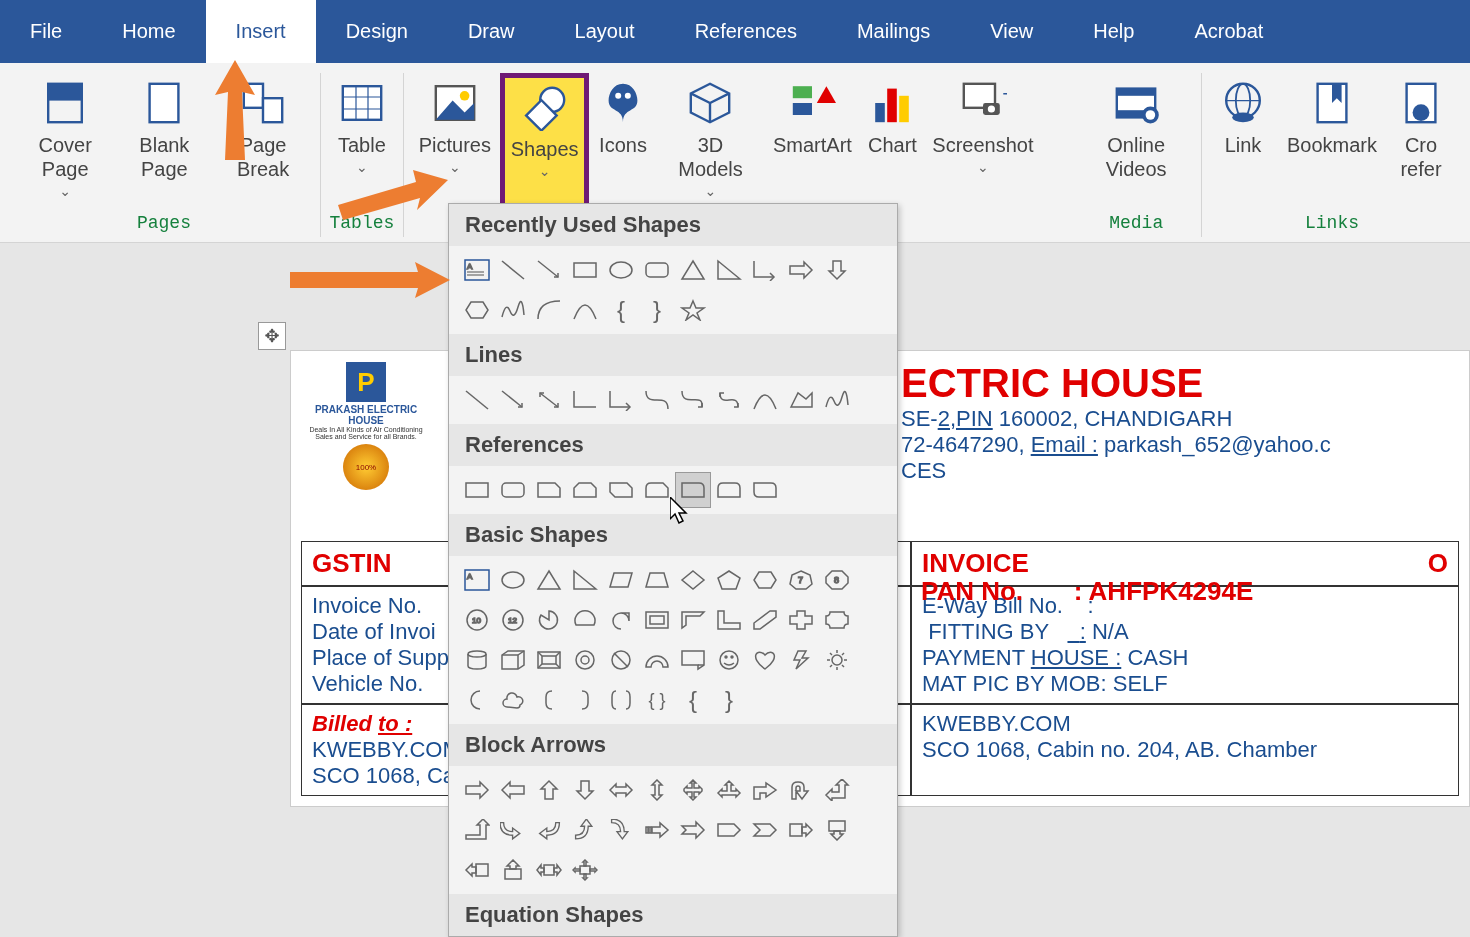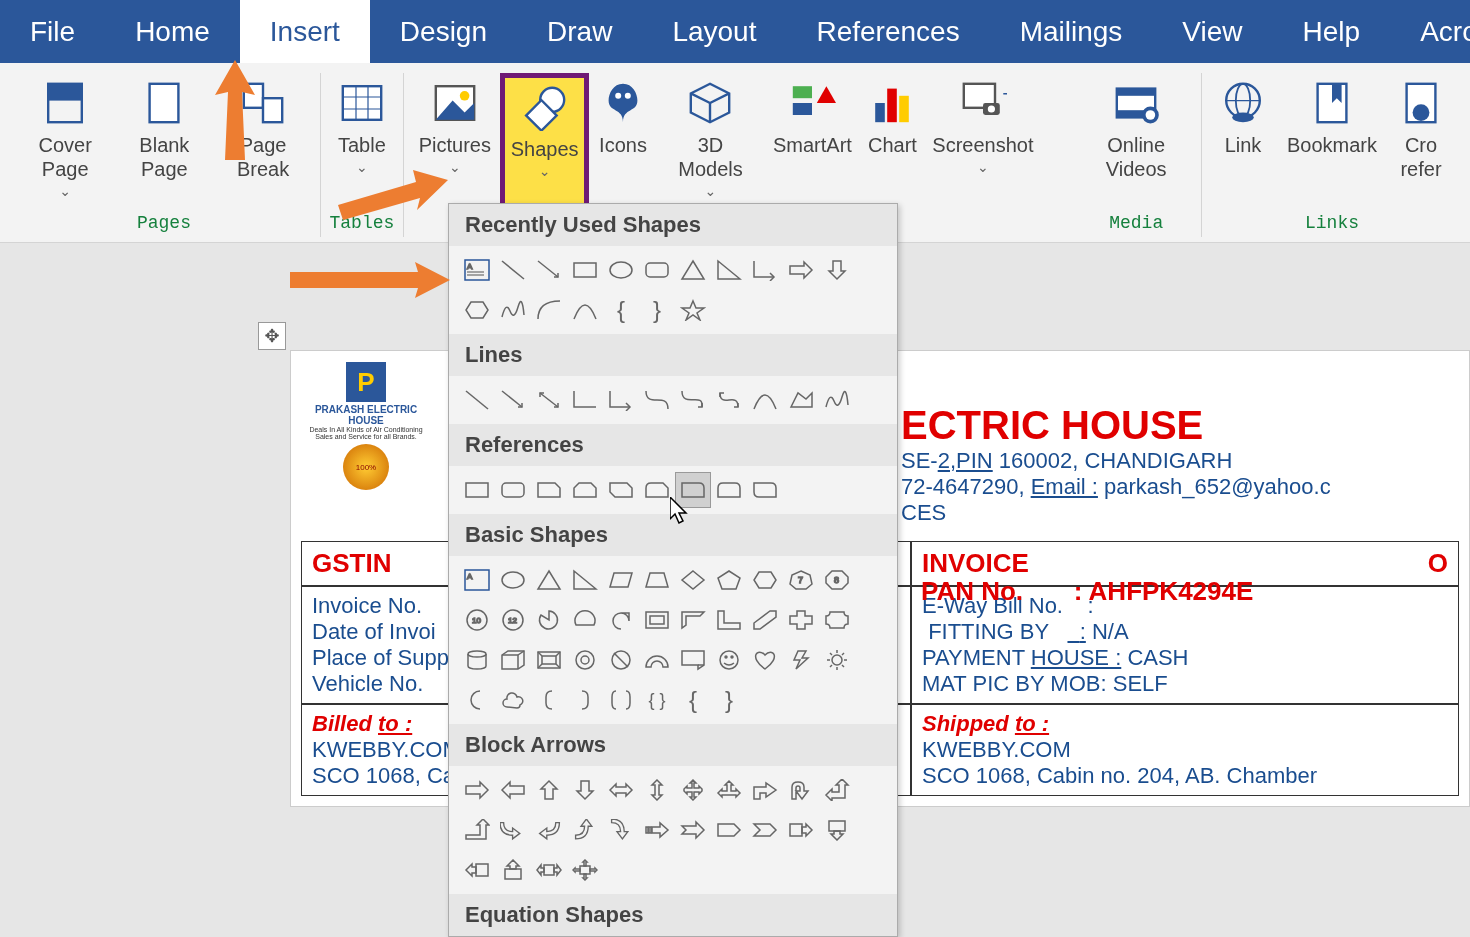--- a/index.html
+++ b/index.html
@@ -1,20 +1,20 @@
 <!DOCTYPE html>
 <html><head>
 <meta charset="utf-8">
 <style>
 * { margin: 0; padding: 0; box-sizing: border-box; font-family: 'Segoe UI', Tahoma, sans-serif; }
 body { background: #e6e6e6; width: 1470px; height: 937px; overflow: hidden; position: relative; }
 
 
 .ribbon-tabs { background: #2b579a; display: flex; height: 63px; align-items: stretch; }
-.ribbon-tab { color: #fff; padding: 0 30px; display: flex; align-items: center; font-size: 28px; cursor: pointer; }
+.ribbon-tab { color: #fff; padding: 0 30px; display: flex; align-items: center; font-size: 20px; cursor: pointer; }
 .ribbon-tab.active { background: #fff; color: #2b579a; }
 
 
 .ribbon-content { background: #f3f3f3; border-bottom: 1px solid #d4d4d4; display: flex; padding: 10px 8px 5px; height: 180px; }
 .ribbon-group { display: flex; flex-direction: column; align-items: center; border-right: 1px solid #d4d4d4; padding: 0 8px; }
 .ribbon-group-items { display: flex; gap: 2px; flex: 1; }
 .ribbon-group-label { color: #15803d; font-size: 18px; padding: 4px 0; font-family: Liberation Mono, monospace; }
 .ribbon-btn { display: flex; flex-direction: column; align-items: center; padding: 5px 8px; cursor: pointer; border: 1px solid transparent; min-width: 60px; }
 .ribbon-btn.selected { background: #fde047; border: 5px solid #701a75; }
 .ribbon-btn .icon-box { width: 48px; height: 48px; display: flex; align-items: center; justify-content: center; margin-bottom: 6px; }
@@ -31,21 +31,21 @@
 
 
 .document { position: absolute; left: 290px; top: 350px; right: 0; background: #fff; border: 1px solid #ccc; padding: 10px; font-size: 22px; }
 .doc-header { display: flex; align-items: flex-start; gap: 20px; padding-bottom: 10px; }
 .logo-box { width: 130px; height: 130px; display: flex; flex-direction: column; align-items: center; justify-content: center; position: relative; }
 .logo-sq { width: 40px; height: 40px; background: #2b579a; display: flex; align-items: center; justify-content: center; color: #ffcc00; font-weight: bold; font-size: 26px; }
 .logo-txt { color: #2b579a; font-size: 10px; font-weight: bold; text-align: center; margin-top: 2px; }
 .logo-sub { font-size: 7px; color: #333; text-align: center; }
 .badge { width: 46px; height: 46px; background: radial-gradient(#ffcc33, #cc6600); border-radius: 50%; font-size: 8px; color: #800; display: flex; align-items: center; justify-content: center; margin-top: 4px; }
 .company-block { flex: 1; }
-.company-title { color: #e00000; font-size: 40px; font-weight: bold; margin-top: 42px; }
+.company-title { color: #e00000; font-size: 40px; font-weight: bold; }
 
 .doc-row { display: flex; }
 .doc-cell { border: 1px solid #333; padding: 6px 10px; }
 .doc-left { width: 610px; }
 .doc-right { flex: 1; }
 .red-bold { color: #e00000; font-weight: bold; font-style: italic; }
 .blue-txt { color: #1a4d8f; }
 .invoice-hdr { color: #e00000; font-weight: bold; font-size: 26px; }
 .underline-link { text-decoration: underline; }
 
@@ -317,21 +317,20 @@
     </div>
   </div>
 
   <div class="doc-row">
     <div class="doc-cell doc-left blue-txt">
       <div class="red-bold"><span>Billed </span><span class="underline-link">to :</span></div>
       <div>KWEBBY.COM</div>
       <div>SCO 1068, Ca</div>
     </div>
     <div class="doc-cell doc-right blue-txt">
-      <div class="red-bold"><span>Shipped </span><span class="underline-link">to :</span></div>
       <div>KWEBBY.COM</div>
       <div>SCO 1068, Cabin no. 204, AB. Chamber</div>
     </div>
   </div>
 </div>
 
 <div class="shapes-dropdown">
   <div class="shapes-section-header">Recently Used Shapes</div>
   <div class="shapes-grid">
     <div class="shape-item">

